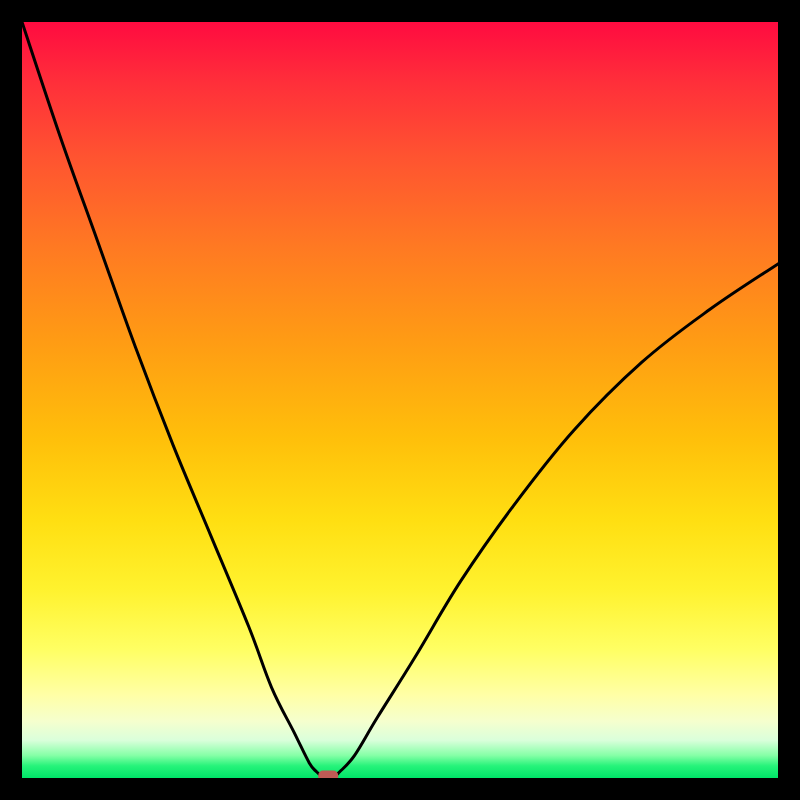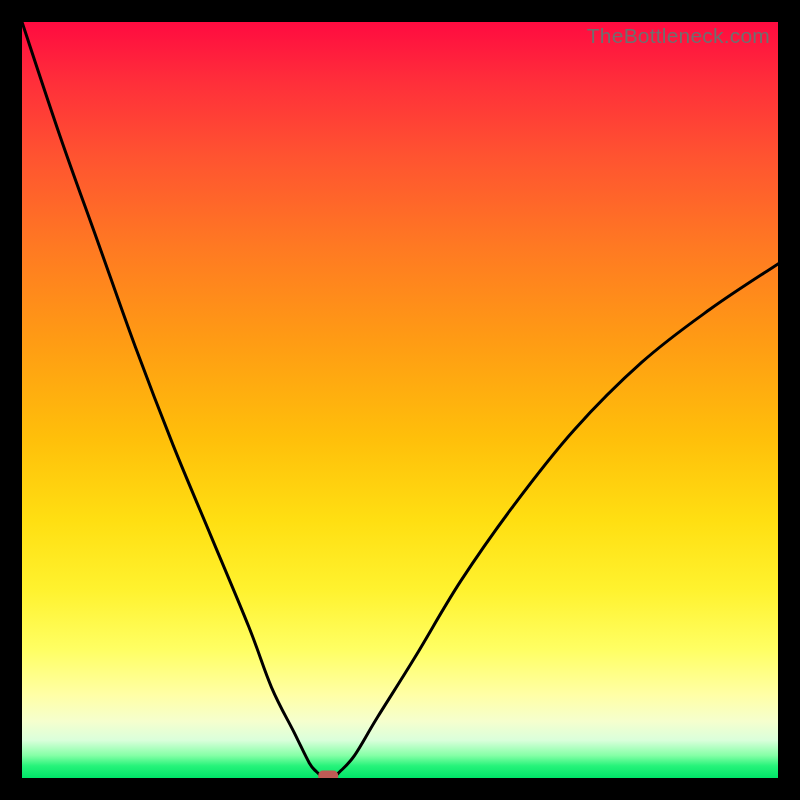--- a/index.html
+++ b/index.html
@@ -81,15 +81,14 @@
 
 <div class="frame">
   <div class="plot-area">
     <div class="gradient"></div>
 
     <svg class="curve" viewBox="0 0 756 756" preserveAspectRatio="none">
       <path d="M 0.0 0.0 C 6.8 20.4, 24.2 73.9, 37.8 113.4 C 51.4 152.9, 62.0 181.1, 75.6 219.2 C 89.2 257.3, 99.8 288.3, 113.4 325.1 C 127.0 361.8, 137.6 389.3, 151.2 423.4 C 164.8 457.4, 175.4 481.4, 189.0 514.1 C 202.6 546.7, 215.9 577.6, 226.8 604.8 C 237.7 632.0, 241.3 646.2, 249.5 665.3 C 257.6 684.3, 265.4 697.0, 272.2 710.6 C 279.0 724.2, 283.2 733.8, 287.3 740.9 C 291.4 748.0, 292.1 747.2, 294.8 750.0 C 297.6 752.7, 299.7 754.9, 302.4 756.0 C 305.1 757.1, 307.2 757.1, 310.0 756.0 C 312.7 754.9, 313.4 754.0, 317.5 750.0 C 321.6 745.9, 325.8 743.1, 332.6 733.3 C 339.4 723.5, 344.4 713.2, 355.3 695.5 C 366.2 677.8, 378.2 659.5, 393.1 635.0 C 408.1 610.5, 420.8 586.7, 438.5 559.4 C 456.2 532.2, 471.0 511.1, 491.4 483.8 C 511.8 456.6, 528.7 434.1, 551.9 408.2 C 575.0 382.4, 595.4 362.0, 619.9 340.2 C 644.4 318.4, 663.5 305.0, 688.0 287.3 C 712.5 269.6, 743.8 250.1, 756.0 241.9"></path>
       <rect class="marker" x="296.2" y="748.5" width="20" height="11" rx="5" ry="5"></rect>
     </svg>
 
-    <div class="watermark">TheBottleneck.com</div>
   </div>
 </div>
 
 </body></html>

